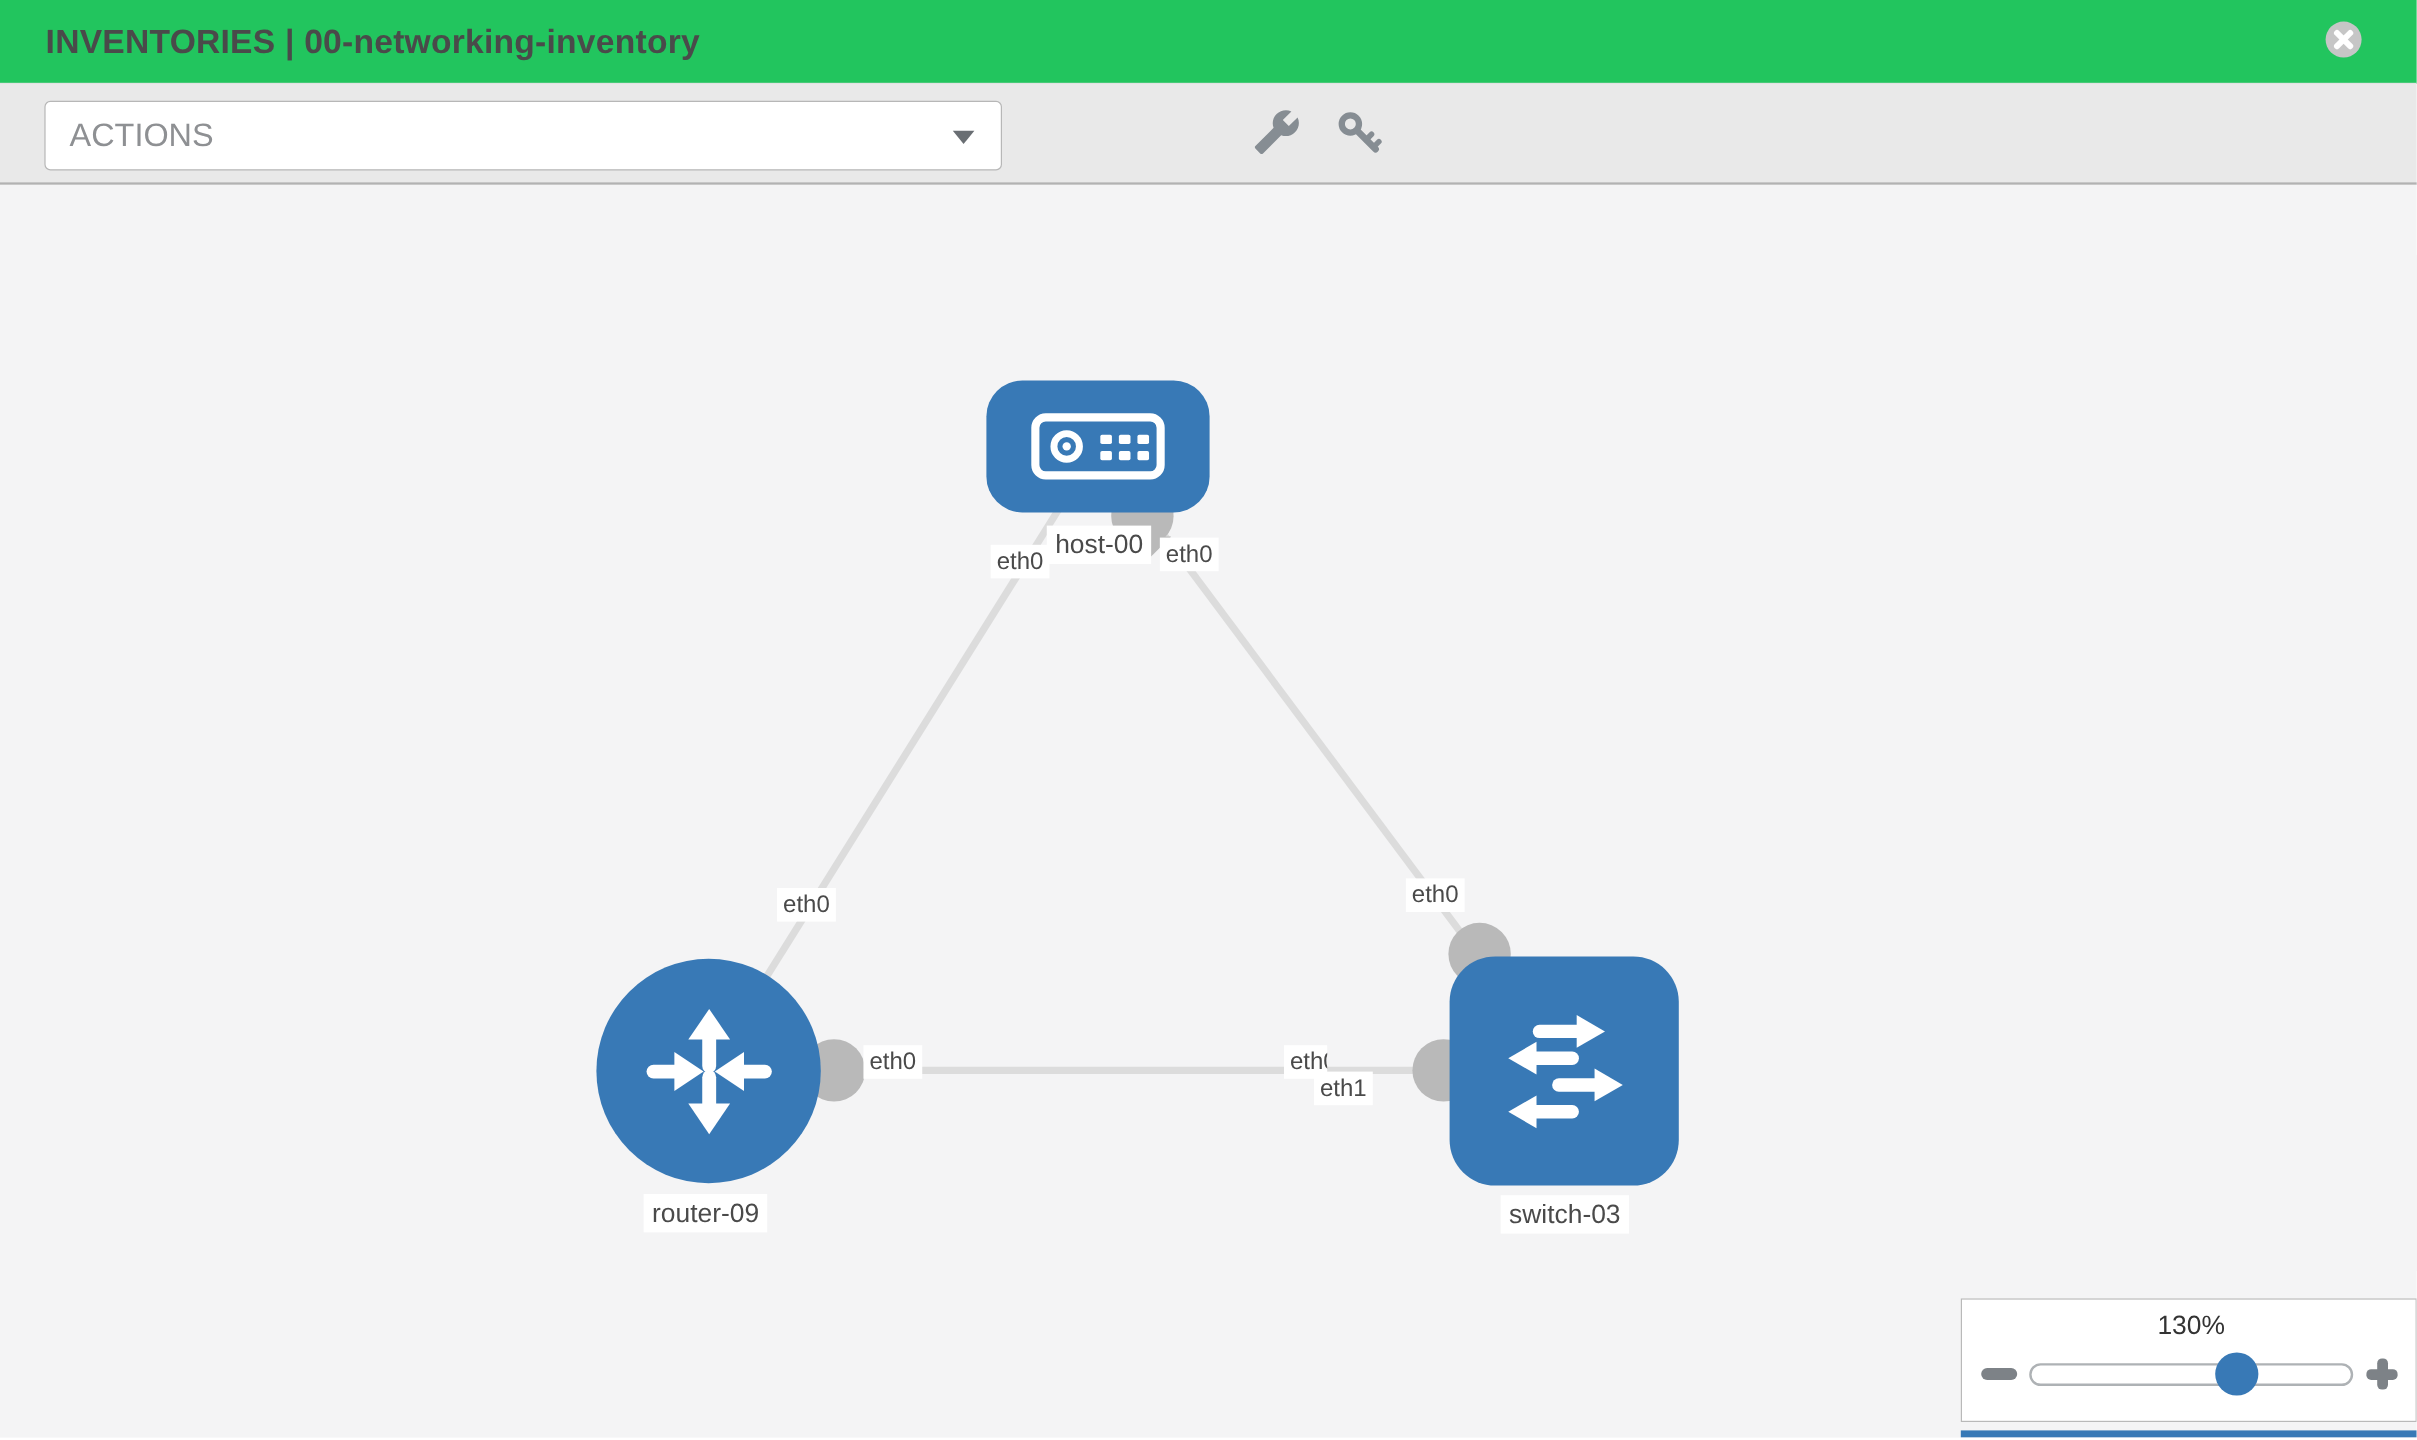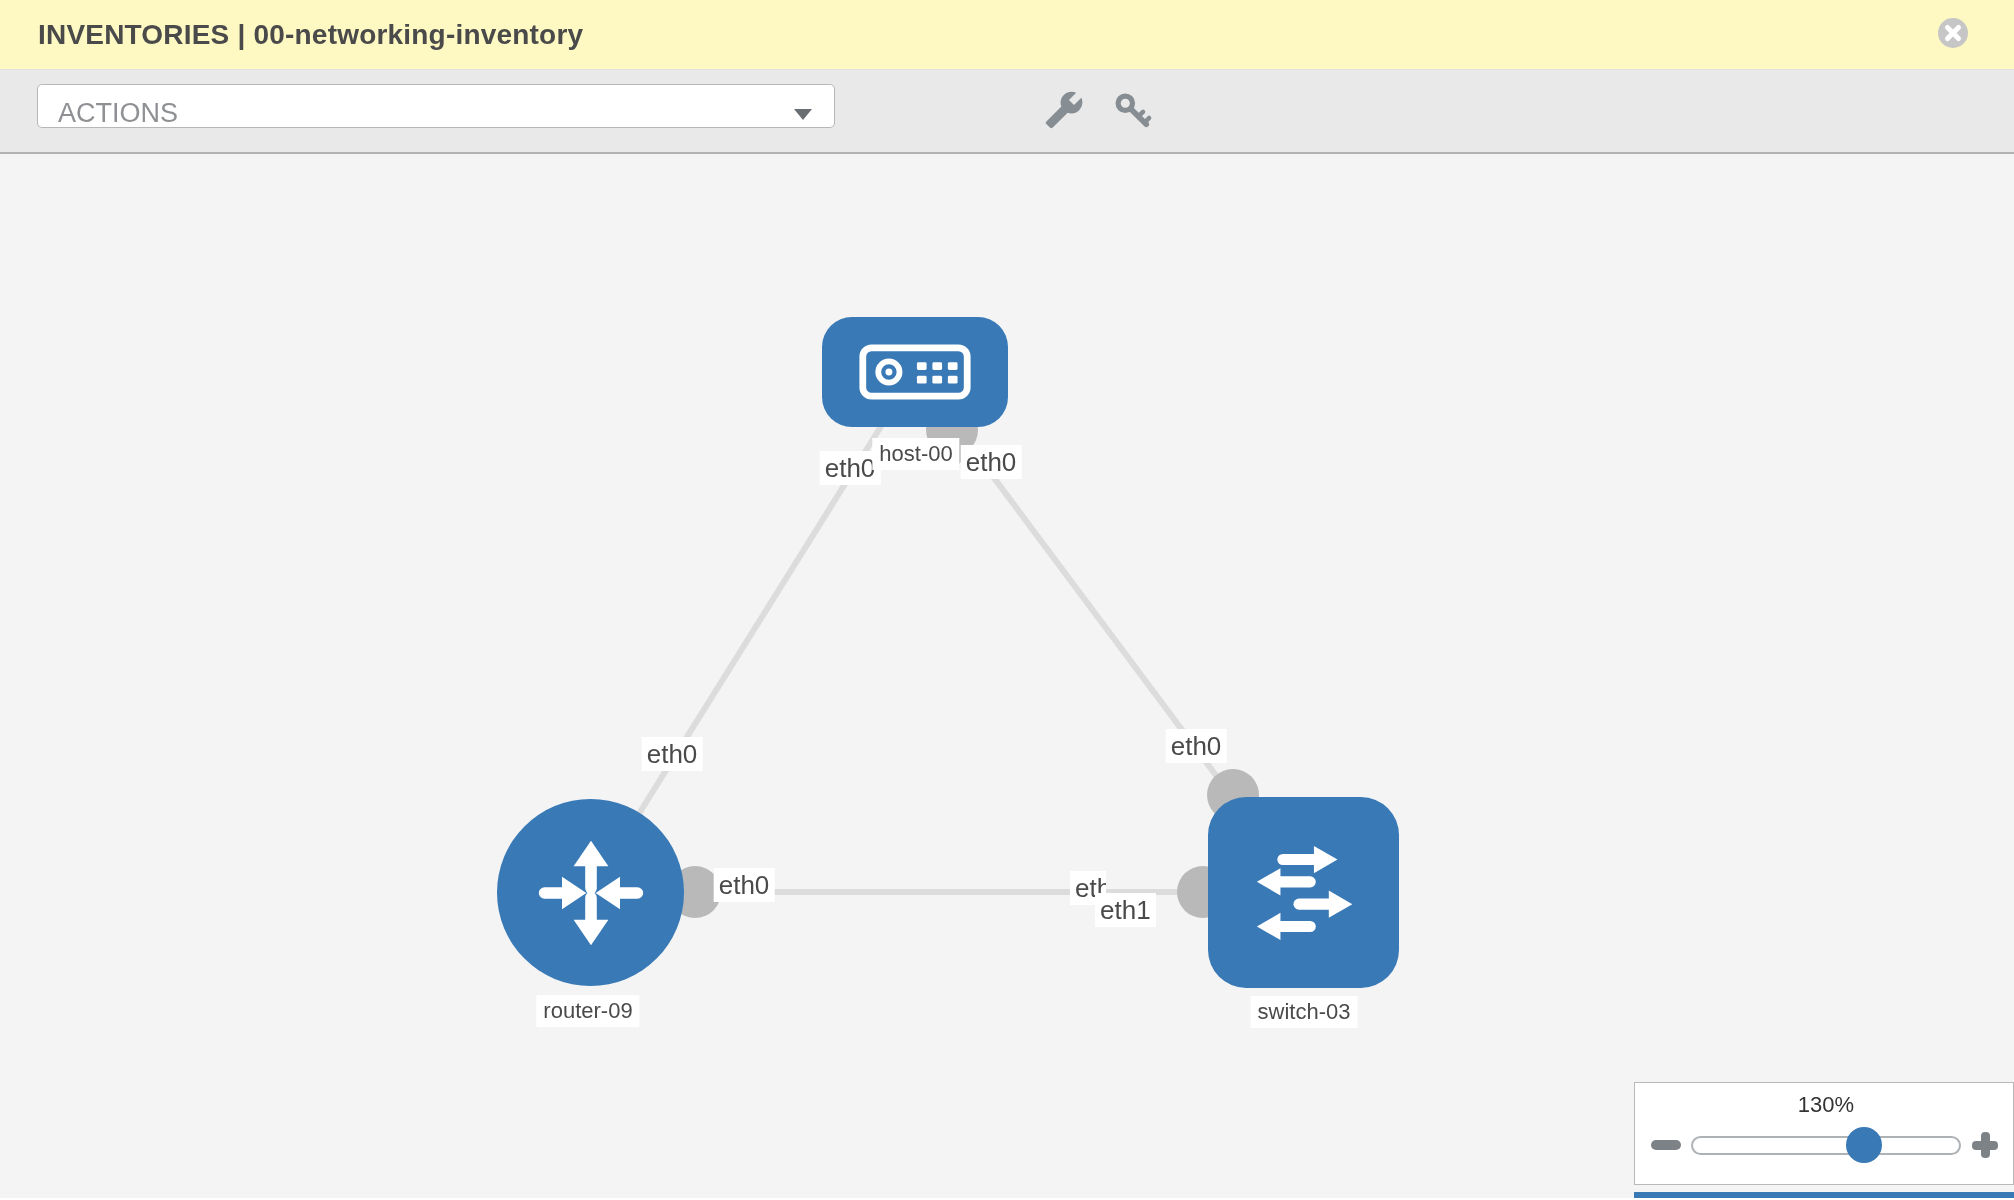--- a/index.html
+++ b/index.html
@@ -1,27 +1,27 @@
 <!DOCTYPE html>
 <html><head>
 <meta charset="utf-8">
 <style>
   * { margin:0; padding:0; box-sizing:border-box; }
   html,body { width:2014px; height:1200px; overflow:hidden;
     font-family:"Liberation Sans", sans-serif; background:#fff; }
 
   
-  .header { position:relative; height:70px; background:#fef9c3; border-bottom:1px solid #e2e2e2; }
+  .header { position:relative; height:70px; background:#22c55e; border-bottom:1px solid #e2e2e2; }
   .title { position:absolute; left:38px; top:19px; font-size:28px; font-weight:700;
     color:#4a4a4a; letter-spacing:.2px; }
   .close-btn { position:absolute; left:1937px; top:17px; width:32px; height:32px; cursor:pointer; }
 
   
   .toolbar { position:relative; height:84px; background:#e9e9e9; border-bottom:2px solid #b2b2b2; }
-  .selectbox { position:absolute; top:14px; height:44px; background:#fff;
+  .selectbox { position:absolute; top:14px; height:58px; background:#fff;
     border:1px solid #b7b7b7; border-radius:5px; }
   .selectbox .sel-text { position:absolute; left:20px; top:0; line-height:56px;
     font-size:27px; color:#8e9093; }
   .caret { position:absolute; right:22px; top:24px; width:0; height:0;
     border-left:9px solid transparent; border-right:9px solid transparent;
     border-top:11px solid #696e73; }
   .actions-box { left:37px; width:798px; }
   .search-box { left:1181px; width:798px; }
   .search-box input { position:absolute; left:20px; top:1px; width:700px; height:54px;
     border:none; outline:none; font-size:27px; color:#4a4a4a; background:transparent;
@@ -35,21 +35,21 @@
   .canvas { position:relative; height:1044px; background:#f4f4f5; overflow:hidden; }
   .links-layer { position:absolute; left:0; top:0; }
 
   .node { position:absolute; background:#3879b6; display:flex;
     align-items:center; justify-content:center; cursor:pointer; }
   .node-host   { left:822px; top:163px; width:186px; height:110px; border-radius:30px; }
   .node-router { left:497px; top:645px; width:187px; height:187px; border-radius:50%; }
   .node-switch { left:1208px; top:643px; width:191px; height:191px; border-radius:38px; }
 
   .chip { position:absolute; transform:translate(-50%,-50%); background:#fff;
-    color:#4a4a4a; font-size:26px; line-height:1; padding:4px 5px; white-space:nowrap; }
+    color:#4a4a4a; font-size:20px; line-height:1; padding:4px 5px; white-space:nowrap; }
   .chip.nodelabel { font-size:22px; padding:5px 7px; }
   .chip.fixed { transform:none; }
 
   
   .zoom-panel { position:absolute; left:1634px; top:928px; width:380px; height:103px;
     background:#fff; border:1px solid #b9b9b9; }
   .zoom-value { position:absolute; left:56px; top:9px; width:270px; text-align:center;
     font-size:22px; color:#333; }
   .zoom-minus { position:absolute; left:16px; top:57px; width:30px; height:10px;
     background:#7d8287; border-radius:5px; cursor:pointer; }

